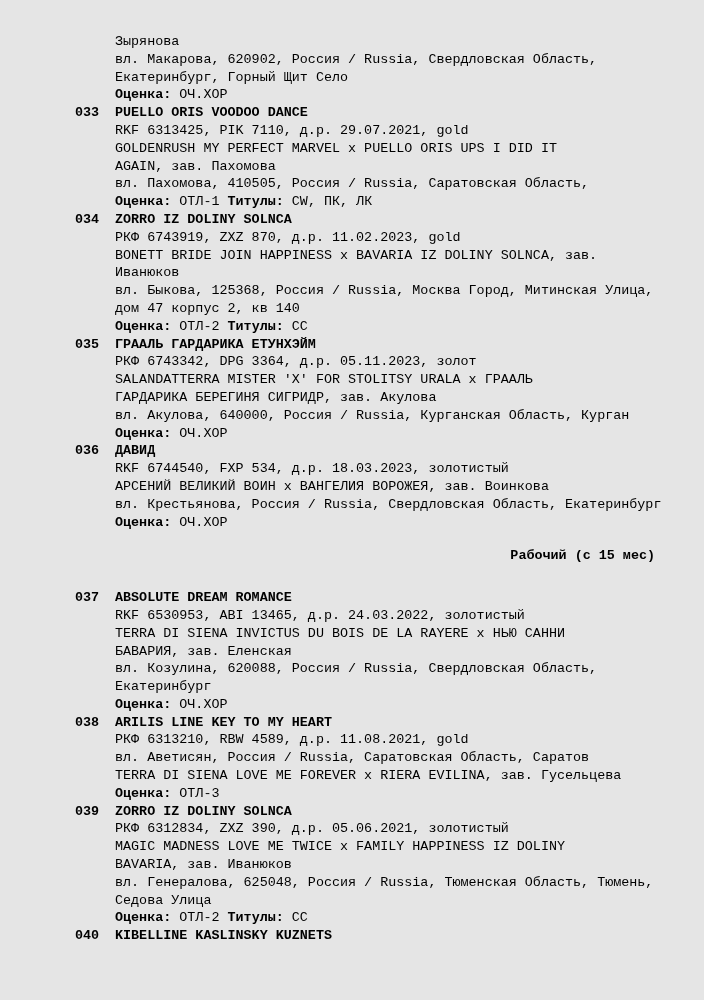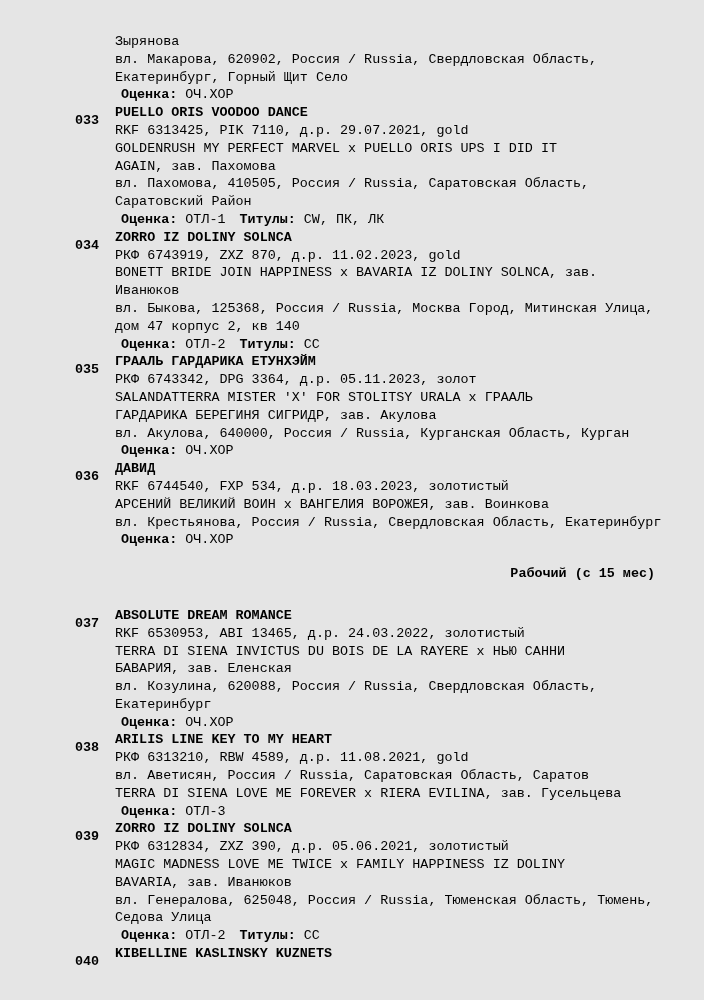--- a/index.html
+++ b/index.html
@@ -18,26 +18,26 @@
     position:absolute;
     left:75px;
     top:33px;
     width:580px;
   }
   .entry{position:relative;padding-left:40px;}
   .entry.partial{}
   .num{
     position:absolute;
     left:0;
-    top:8px;
+    top:0;
     font-weight:700;
   }
   .name{font-weight:700;}
   .line{white-space:nowrap;}
-  .line b{font-weight:700;margin-left:6px;}
+  .line b{font-weight:700;}
   .section-heading{
     font-weight:700;
     text-align:right;
     margin-top:16px;
     margin-bottom:24px;
   }
 </style>
 </head>
 <body>
 
@@ -54,21 +54,20 @@
     </div>
 
     <div class="entry">
       <div class="num">033</div>
       <div class="name">PUELLO ORIS VOODOO DANCE</div>
       <div>
           <div class="line">RKF 6313425, PIK 7110, д.р. 29.07.2021, gold</div>
           <div class="line">GOLDENRUSH MY PERFECT MARVEL x PUELLO ORIS UPS I DID IT</div>
           <div class="line">AGAIN, зав. Пахомова</div>
           <div class="line">вл. Пахомова, 410505, Россия / Russia, Саратовская Область,</div>
-          <div class="line">Саратовский Район</div>
         </div>
       <div class="line"><b>Оценка:</b> <span>ОТЛ-1</span> <b>Титулы:</b> <span>CW, ПК, ЛК</span></div>
     </div>
 
     <div class="entry">
       <div class="num">034</div>
       <div class="name">ZORRO IZ DOLINY SOLNCA</div>
       <div>
           <div class="line">РКФ 6743919, ZXZ 870, д.р. 11.02.2023, gold</div>
           <div class="line">BONETT BRIDE JOIN HAPPINESS x BAVARIA IZ DOLINY SOLNCA, зав.</div>

